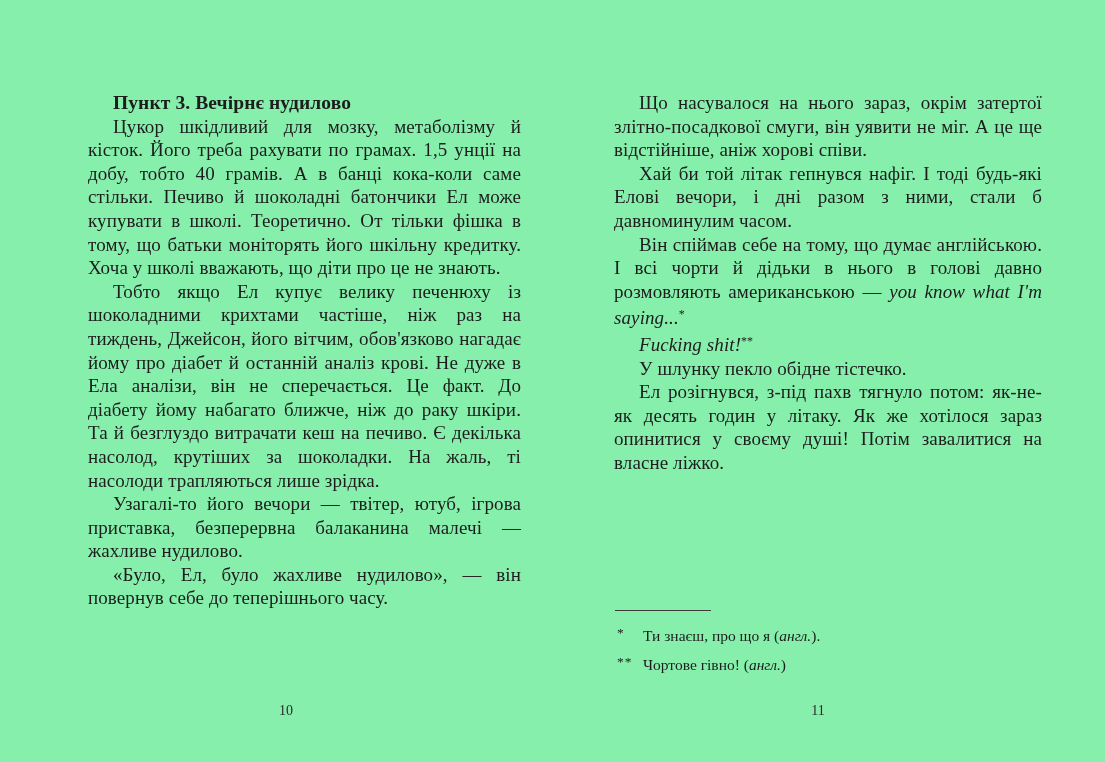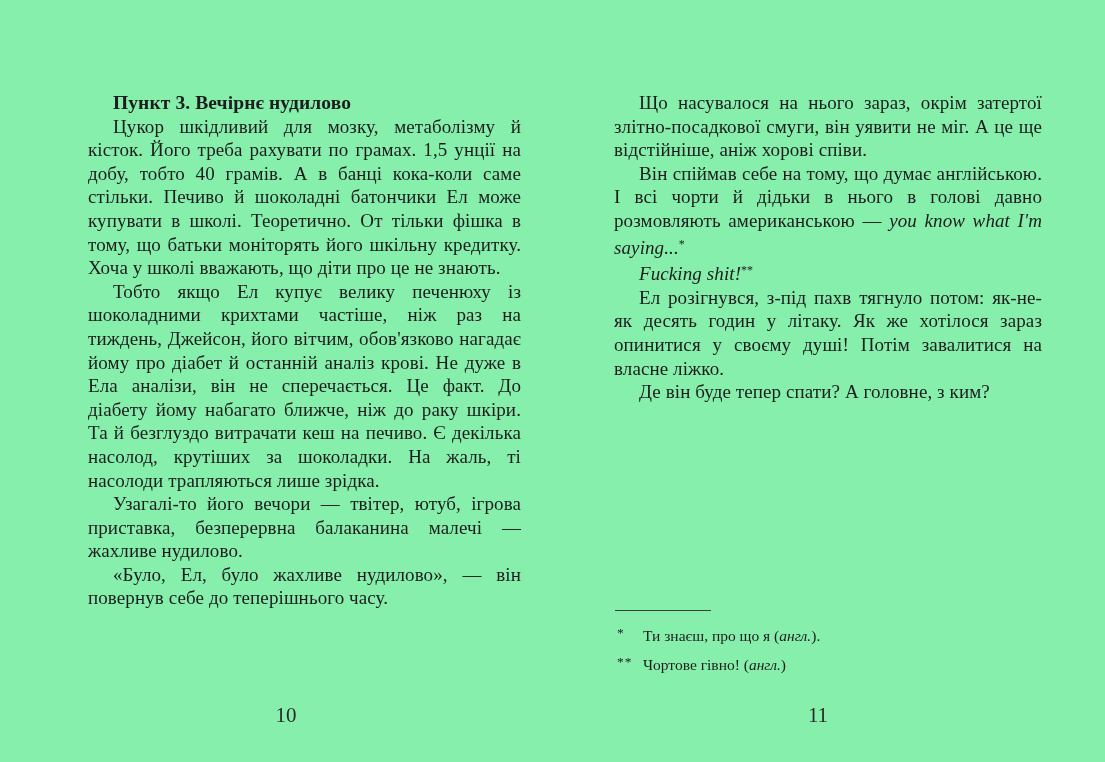--- a/index.html
+++ b/index.html
@@ -54,21 +54,21 @@
   }
   .fn-marker {
     position: absolute;
     left: 3px; top: -3px;
     font-size: 13.5px;
     letter-spacing: 1px;
   }
   .pageno {
     position: absolute;
     top: 703px;
-    font-size: 21px;
+    font-size: 14px;
     color: #2a2a2a;
     transform: translateX(-50%);
   }
   .pageno-left  { left: 286px; }
   .pageno-right { left: 818px; }
 </style>
 </head>
 <body>
 
 <div class="spread">
@@ -76,24 +76,25 @@
   <div class="page-col page-left">
     <h2 class="chapter-heading">Пункт 3. Вечірнє нудилово</h2>
     <p class="body-par">Цукор шкідливий для мозку, метаболізму й кісток. Його треба рахувати по грамах. 1,5 унції на добу, тобто 40 грамів. А в банці кока-коли саме стільки. Печиво й шоколадні батончики Ел може купувати в школі. Теоретично. От тільки фішка в тому, що батьки моніторять його шкільну кредитку. Хоча у школі вважають, що діти про це не знають.</p>
     <p class="body-par">Тобто якщо Ел купує велику печенюху із шоколадними крихтами частіше, ніж раз на тиждень, Джейсон, його вітчим, обов'язково нагадає йому про діабет й останній аналіз крові. Не дуже в Ела аналізи, він не сперечається. Це факт. До діабету йому набагато ближче, ніж до раку шкіри. Та й безглуздо витрачати кеш на печиво. Є декілька насолод, крутіших за шоколадки. На жаль, ті насолоди трапляються лише зрідка.</p>
     <p class="body-par">Узагалі-то його вечори — твітер, ютуб, ігрова приставка, безперервна балаканина малечі — жахливе нудилово.</p>
     <p class="body-par">«Було, Ел, було жахливе нудилово», — він повернув себе до теперішнього часу.</p>
   </div>
 
   <div class="page-col page-right">
     <p class="body-par">Що насувалося на нього зараз, окрім затертої злітно-посадкової смуги, він уявити не міг. А це ще відстійніше, аніж хорові співи.</p>
+    <p class="body-par">Хай би той літак гепнувся нафіг. І тоді будь-які Елові вечори, і дні разом з ними, стали б давноминулим часом.</p>
     <p class="body-par"><span>Він спіймав себе на тому, що думає англійською. І всі чорти й дідьки в нього в голові давно розмовляють американською — </span><span class="it">you know what I'm saying...</span><span class="sup">*</span></p>
     <p class="body-par"><span class="it">Fucking shit!</span><span class="sup">**</span></p>
+    <p class="body-par">У шлунку пекло обідне тістечко.</p>
     <p class="body-par">Ел розігнувся, з-під пахв тягнуло потом: як-не-як десять годин у літаку. Як же хотілося зараз опинитися у своєму душі! Потім завалитися на власне ліжко.</p>
-    <p class="body-par">Де він буде тепер спати? А головне, з ким?</p>
 
     <div class="fn-block">
       <div class="fn-rule"></div>
       <div class="footnote">
         <span class="fn-marker">*</span><span>Ти знаєш, про що я (</span><span class="it">англ.</span><span>).</span>
       </div>
       <div class="footnote">
         <span class="fn-marker">**</span><span>Чортове гівно! (</span><span class="it">англ.</span><span>)</span>
       </div>
     </div>

